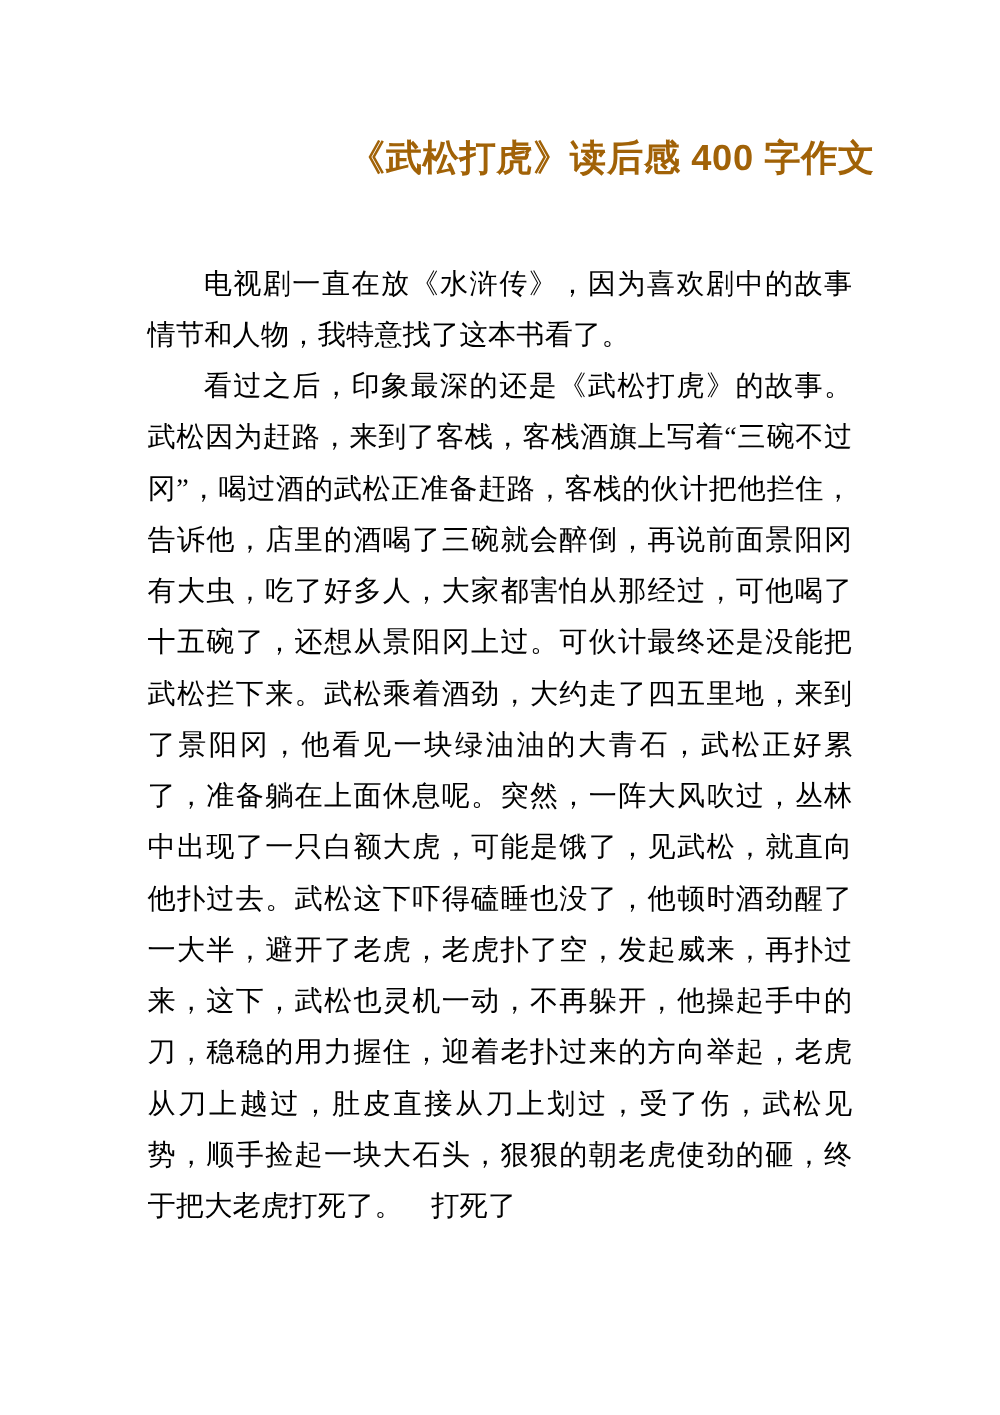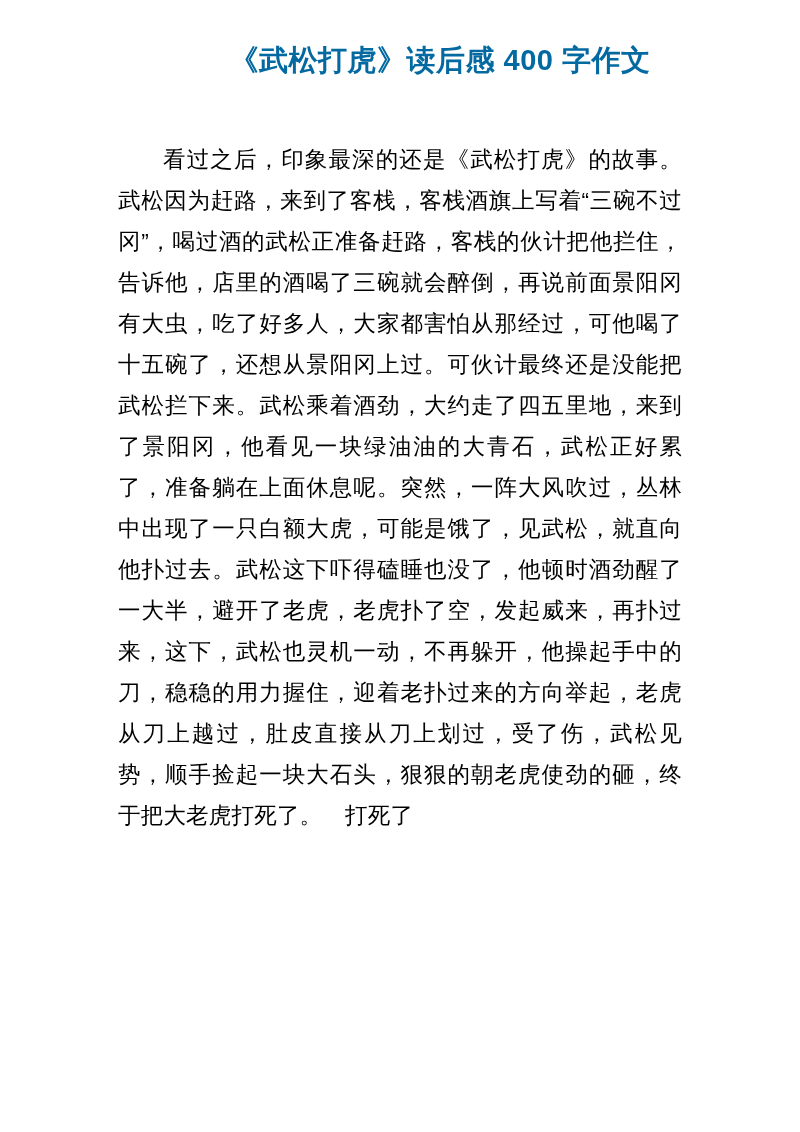--- a/index.html
+++ b/index.html
@@ -19,25 +19,25 @@
     width: 800px;
     height: 1132px;
     box-sizing: border-box;
     padding: 0;
     background: #ffffff;
   }
   .doc-title {
     font-size: 29px;
     font-weight: bold;
     line-height: 1.4;
-    text-align: center;
+    text-align: right;
     margin: 0;
-    padding: 40px 100px 0 180px;
+    padding: 107px 100px 0 180px;
     letter-spacing: 0.5px;
-    color: #0369a1;
+    color: #a16207;
   }
   .body-block {
     padding: 58px 118px 0 118px;
   }
   .para {
     font-size: 22.5px;
     line-height: 41px;
     text-align: justify;
     text-justify: inter-ideograph;
     margin: 0 0 0 0;
@@ -51,16 +51,17 @@
   }
 </style>
 </head>
 <body>
 
 <div class="page">
 
   <h1 class="doc-title">《武松打虎》读后感 400 字作文</h1>
 
   <div class="body-block">
+    <p class="para">电视剧一直在放《水浒传》，因为喜欢剧中的故事情节和人物，我特意找了这本书看了。</p>
     <p class="para">看过之后，印象最深的还是《武松打虎》的故事。武松因为赶路，来到了客栈，客栈酒旗上写着“三碗不过冈”，喝过酒的武松正准备赶路，客栈的伙计把他拦住，告诉他，店里的酒喝了三碗就会醉倒，再说前面景阳冈有大虫，吃了好多人，大家都害怕从那经过，可他喝了十五碗了，还想从景阳冈上过。可伙计最终还是没能把武松拦下来。武松乘着酒劲，大约走了四五里地，来到了景阳冈，他看见一块绿油油的大青石，武松正好累了，准备躺在上面休息呢。突然，一阵大风吹过，丛林中出现了一只白额大虎，可能是饿了，见武松，就直向他扑过去。武松这下吓得磕睡也没了，他顿时酒劲醒了一大半，避开了老虎，老虎扑了空，发起威来，再扑过来，这下，武松也灵机一动，不再躲开，他操起手中的刀，稳稳的用力握住，迎着老扑过来的方向举起，老虎从刀上越过，肚皮直接从刀上划过，受了伤，武松见势，顺手捡起一块大石头，狠狠的朝老虎使劲的砸，终于把大老虎打死了。　打死了</p>
   </div>
 
 </div>
 
 </body></html>

